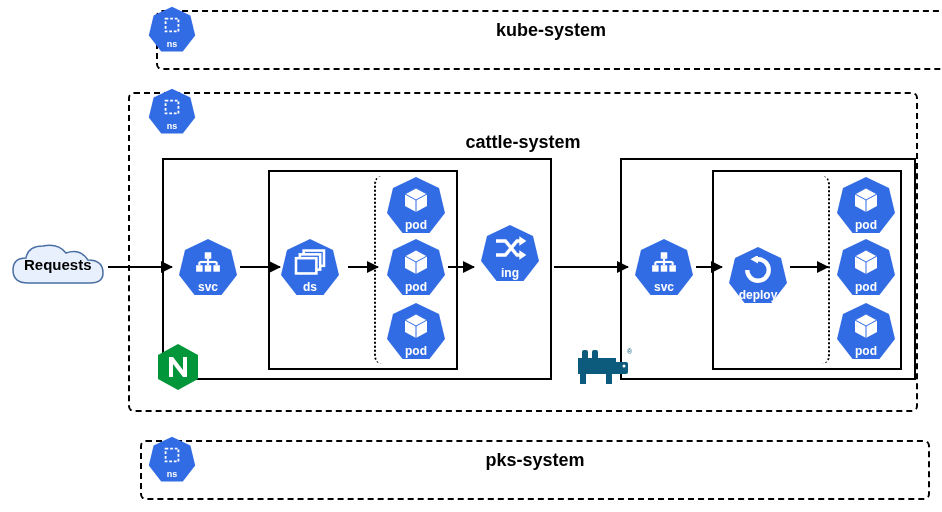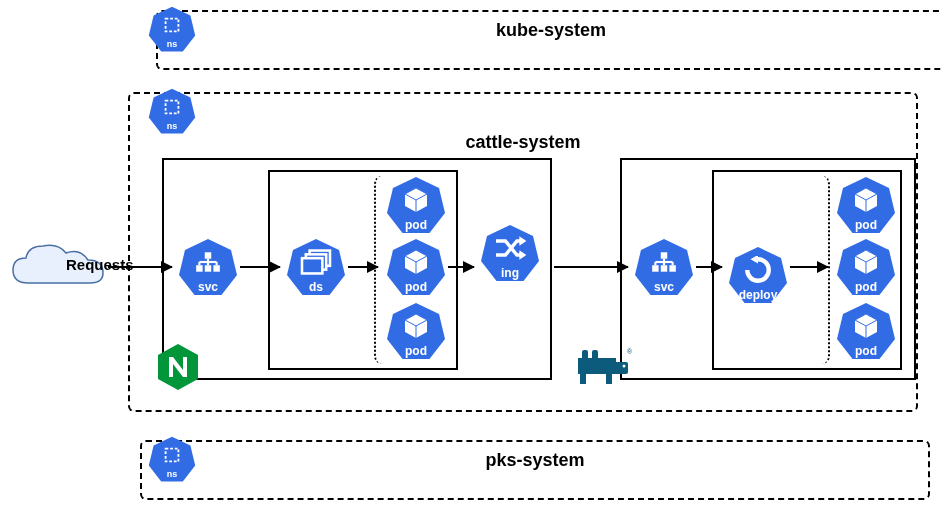--- a/index.html
+++ b/index.html
@@ -117,41 +117,41 @@
       </svg>
     </div>
   <div class="hept-label">ns</div>
 </div>
 
 <div class="cloud" style="left:8px; top:238px; width:100px; height:55px;">
   <svg width="100" height="55" viewBox="0 0 100 55">
       <use href="#cloud-path" fill="#E8F0FE" stroke="#4A6FA5" stroke-width="1.5"></use>
     </svg>
 </div>
-<span class="cloud-label" style="left:24px; top:256px;margin-left:42px;">Requests</span>
+<span class="cloud-label" style="left:24px; top:256px;">Requests</span>
 
 <div class="solid-box" style="left:162px; top:158px; width:390px; height:222px;"></div>
 
 <div class="solid-box" style="left:268px; top:170px; width:190px; height:200px;"></div>
 
 <div class="dotted-group" style="left:374px; top:176px; width:10px; height:188px;"></div>
 
 <div class="hept" style="left:178px; top:238px;">
   <svg viewBox="0 0 60 60">
       <use href="#hept-path" fill="#326CE5"></use>
     </svg>
   <div class="hept-icon">
       <svg width="28" height="26" viewBox="0 0 28 26">
         <use href="#svc-icon"></use>
       </svg>
     </div>
   <div class="hept-label">svc</div>
 </div>
 
-<div class="hept" style="left:286px; top:238px;text-decoration:underline;">
+<div class="hept" style="left:280px; top:238px;text-decoration:underline;">
   <svg viewBox="0 0 60 60">
       <use href="#hept-path" fill="#326CE5"></use>
     </svg>
   <div class="hept-icon">
       <svg width="26" height="22" viewBox="0 0 26 22">
         <use href="#ds-icon"></use>
       </svg>
     </div>
   <div class="hept-label">ds</div>
 </div>

